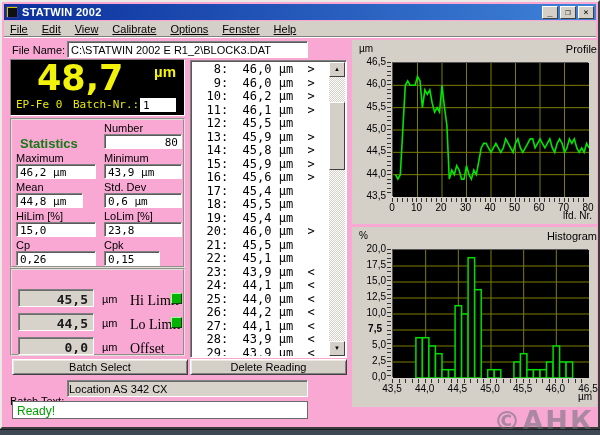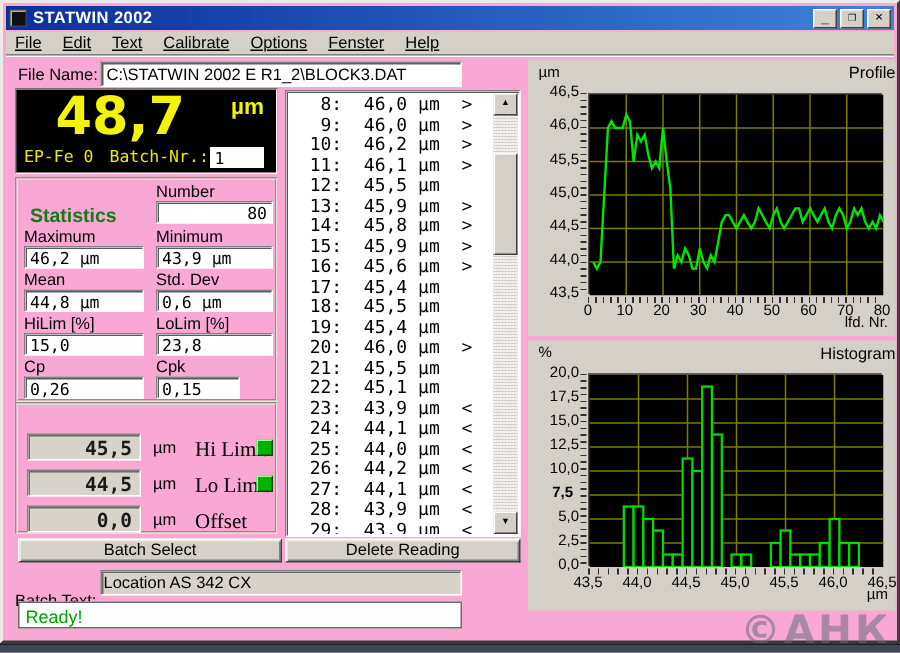--- a/index.html
+++ b/index.html
@@ -99,21 +99,21 @@
     <div class="winbtns">
       <div class="winbtn">_</div>
       <div class="winbtn">❐</div>
       <div class="winbtn">×</div>
     </div>
   </div>
 
   <div class="menubar">
     <span class="menuitem">File</span>
     <span class="menuitem">Edit</span>
-    <span class="menuitem">Text</span>
+    <span class="menuitem">View</span>
     <span class="menuitem">Calibrate</span>
     <span class="menuitem">Options</span>
     <span class="menuitem">Fenster</span>
     <span class="menuitem">Help</span>
   </div>
 
   <div id="filerow">
     <span class="lbl">File Name:</span>
     <input id="filename" class="sunken" readonly="" value="C:\STATWIN 2002 E R1_2\BLOCK3.DAT" style="">
   </div>
@@ -130,21 +130,21 @@
     <span class="gtitle">Statistics</span>
     <span class="slabel" style="left:92px;top:2px">Number</span>
     <div class="sfield sunken mono" style="left:92px;top:14px;width:78px;text-align:right">80</div>
 
     <span class="slabel" style="left:4px;top:32px">Maximum</span>
     <div class="sfield sunken mono" style="left:4px;top:44px;width:80px">46,2 µm</div>
     <span class="slabel" style="left:92px;top:32px">Minimum</span>
     <div class="sfield sunken mono" style="left:92px;top:44px;width:78px">43,9 µm</div>
 
     <span class="slabel" style="left:4px;top:61px">Mean</span>
-    <div class="sfield sunken mono" style="left:4px;top:73px;width:80px">44,8 µm</div>
+    <div class="sfield sunken mono" style="left:4px;top:73px;width:67px">44,8 µm</div>
     <span class="slabel" style="left:92px;top:61px">Std. Dev</span>
     <div class="sfield sunken mono" style="left:92px;top:73px;width:78px">0,6 µm</div>
 
     <span class="slabel" style="left:4px;top:90px">HiLim [%]</span>
     <div class="sfield sunken mono" style="left:4px;top:102px;width:80px">15,0</div>
     <span class="slabel" style="left:92px;top:90px">LoLim [%]</span>
     <div class="sfield sunken mono" style="left:92px;top:102px;width:78px">23,8</div>
 
     <span class="slabel" style="left:4px;top:119px">Cp</span>
     <div class="sfield sunken mono" style="left:4px;top:131px;width:80px">0,26</div>

